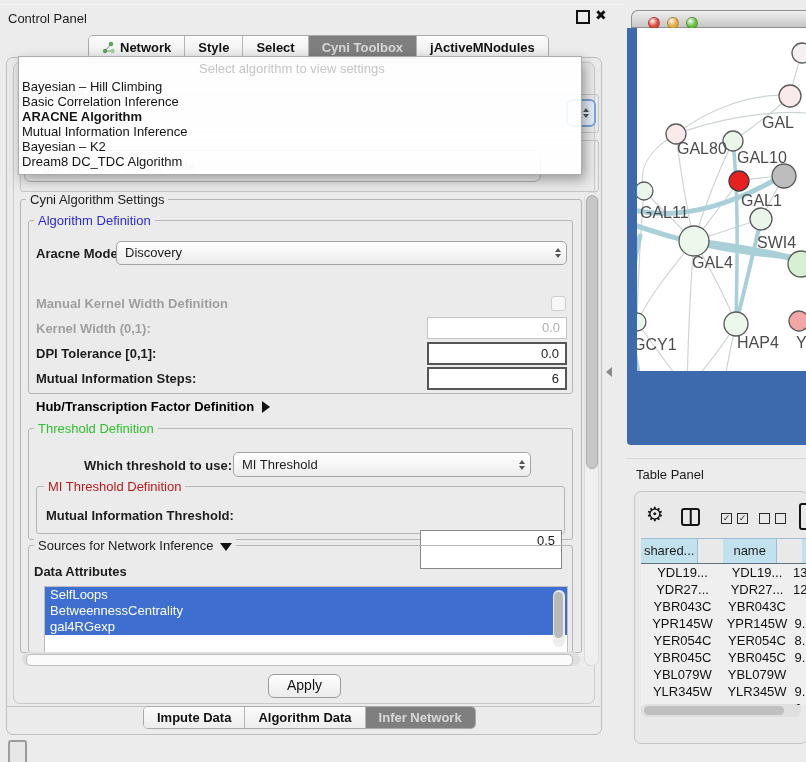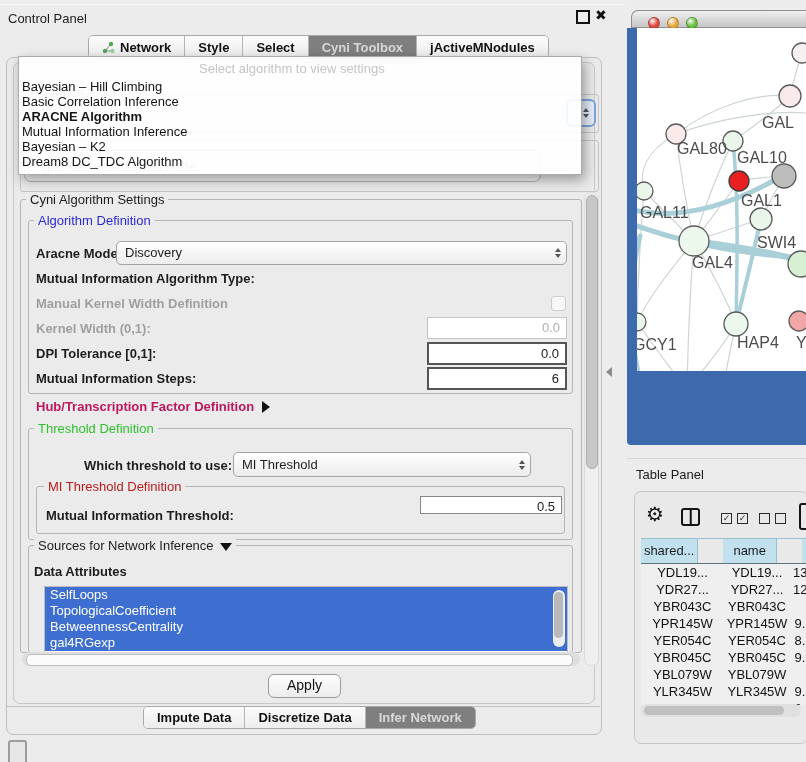--- a/index.html
+++ b/index.html
@@ -61,32 +61,32 @@
   .stepper{position:absolute;right:5px;top:50%;transform:translateY(-50%);display:flex;flex-direction:column;gap:2px;}
   .tri-up{width:0;height:0;border-left:3.5px solid transparent;border-right:3.5px solid transparent;border-bottom:4.5px solid #555;}
   .tri-dn{width:0;height:0;border-left:3.5px solid transparent;border-right:3.5px solid transparent;border-top:4.5px solid #555;}
   #combo-aracne{left:116px;top:241px;width:451px;height:24px;}
   #combo-mialg{left:270px;top:266px;width:297px;height:24px;}
   #cb-manual{left:551px;top:296px;width:13px;height:13px;border:1.5px solid #cfcfcf;border-radius:3px;background:#f7f7f7;}
   .field{background:#fff;text-align:right;padding-right:6px;line-height:20px;box-sizing:border-box;}
   #field-kernel{left:427px;top:317px;width:140px;height:22px;border:1px solid #c4c4c4;color:#b0b0b0;}
   #field-dpi{left:427px;top:342px;width:140px;height:23px;border:2px solid #555;}
   #field-steps{left:427px;top:367px;width:140px;height:23px;border:2px solid #555;}
-  #hub-row{left:36px;top:399px;display:flex;align-items:center;gap:8px;color:#be185d;font-weight:bold;}
+  #hub-row{left:36px;top:399px;display:flex;align-items:center;gap:8px;color:#000000;font-weight:bold;}
   .tri-right{width:0;height:0;border-top:6px solid transparent;border-bottom:6px solid transparent;border-left:8px solid #111;}
   .tri-down-b{width:0;height:0;border-left:6px solid transparent;border-right:6px solid transparent;border-top:8px solid #111;display:inline-block;margin-left:6px;vertical-align:middle;}
 
   #gb-thresh{left:28px;top:428px;width:543px;height:110px;border:1px solid #b6b6b6;border-radius:3px;}
   #gb-thresh-label{left:34px;top:421px;color:#2ec22e;}
   #lbl-which{left:84px;top:458px;}
   #combo-which{left:233px;top:452px;width:298px;height:25px;line-height:23px;}
   #gb-mit{left:36px;top:486px;width:527px;height:46px;border:1px solid #b6b6b6;border-radius:3px;}
   #gb-mit-label{left:44px;top:479px;color:#b91c1c;}
   #lbl-mit{left:46px;top:508px;}
-  #field-mit{left:420px;top:496px;width:142px;height:18px;border:1.5px solid #888;}
+  #field-mit{left:420px;top:530px;width:142px;height:39px;border:1.5px solid #888;}
 
   #gb-src{left:28px;top:545px;width:543px;height:106px;border:1px solid #b6b6b6;border-radius:3px;}
   #gb-src-label{left:34px;top:538px;}
   #lbl-dataattr{left:34px;top:564px;font-weight:bold;}
   #attr-list{left:44px;top:586px;width:522px;height:65px;background:#fff;border:1px solid #bdbdbd;overflow:hidden;}
   .attr-item{height:16px;line-height:16px;padding-left:5px;background:#3e6fd0;color:#fff;white-space:nowrap;}
   #attr-scroll{position:absolute;right:2px;top:3px;width:12px;height:57px;background:#ededed;border-radius:6px;}
   #attr-scroll-thumb{position:absolute;left:1px;top:2px;width:9px;height:46px;background:#b9b9b9;border-radius:5px;}
 
   #vscroll{left:584px;top:192px;width:15px;height:474px;background:#efefef;border:1px solid #dcdcdc;border-radius:7px;box-sizing:border-box;}
@@ -207,21 +207,20 @@
 
   <div class="abs lbl" id="lbl-aracne">Aracne Mode:</div>
   <div class="abs combo" id="combo-aracne">
     <span>Discovery</span>
     <span class="stepper">
         <span class="tri-up"></span>
         <span class="tri-dn"></span>
       </span>
   </div>
 
-  <div class="abs lbl" id="lbl-mialg">Mutual Information Algorithm Type:</div>
 
   <div class="abs dislbl" id="lbl-manual">Manual Kernel Width Definition</div>
   <div class="abs" id="cb-manual"></div>
 
   <div class="abs dislbl" id="lbl-kernel">Kernel Width (0,1):</div>
   <div class="abs field" id="field-kernel">0.0</div>
 
   <div class="abs lbl" id="lbl-dpi">DPI Tolerance [0,1]:</div>
   <div class="abs field" id="field-dpi">0.0</div>
 
@@ -246,41 +245,40 @@
   <div class="abs" id="gb-mit"></div>
   <div class="abs gtitle" id="gb-mit-label">MI Threshold Definition</div>
   <div class="abs lbl" id="lbl-mit">Mutual Information Threshold:</div>
   <div class="abs field" id="field-mit">0.5</div>
 
   <div class="abs" id="gb-src"></div>
   <div class="abs gtitle" id="gb-src-label"><span>Sources for Network Inference</span><span class="tri-down-b"></span></div>
   <div class="abs" id="lbl-dataattr">Data Attributes</div>
   <div class="abs" id="attr-list">
     <div class="attr-item">SelfLoops</div>
-      <div class="attr-item">TopologicalCoefficient</div>
       <div class="attr-item">BetweennessCentrality</div>
       <div class="attr-item">gal4RGexp</div>
       <div id="attr-scroll">
         <div id="attr-scroll-thumb"></div>
       </div>
   </div>
 
   <div class="abs" id="vscroll">
       <div id="vscroll-thumb"></div>
     </div>
   <div class="abs" id="hscroll">
       <div id="hscroll-thumb"></div>
     </div>
 
   <div class="abs" id="apply-btn">Apply</div>
 
   <div class="abs" id="bottomline"></div>
   <div class="abs tabbar" id="bottom-tabs">
       <div class="tab">Impute Data</div>
-      <div class="tab">Discretize Data</div>
+      <div class="tab">Algorithm Data</div>
       <div class="tab sel">Infer Network</div>
     </div>
 
   <div class="abs" id="divider-arrow"></div>
 
   <div class="abs" id="net-win">
     <div id="net-titlebar">
       <span class="light" id="light-red" style="background: radial-gradient(circle at 35% 30%, rgba(255, 255, 255, 0.85), rgb(226, 70, 61) 55%, rgb(226, 70, 61));"></span>
       <span class="light" id="light-yellow" style="background: radial-gradient(circle at 35% 30%, rgba(255, 255, 255, 0.85), rgb(230, 169, 60) 55%, rgb(230, 169, 60));"></span>
       <span class="light" id="light-green" style="background: radial-gradient(circle at 35% 30%, rgba(255, 255, 255, 0.85), rgb(104, 191, 61) 55%, rgb(104, 191, 61));"></span>

